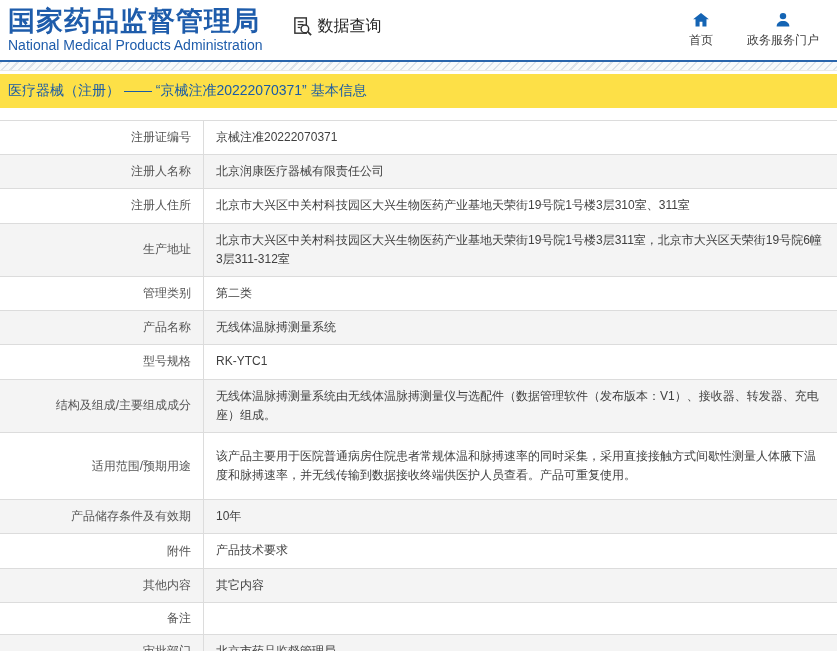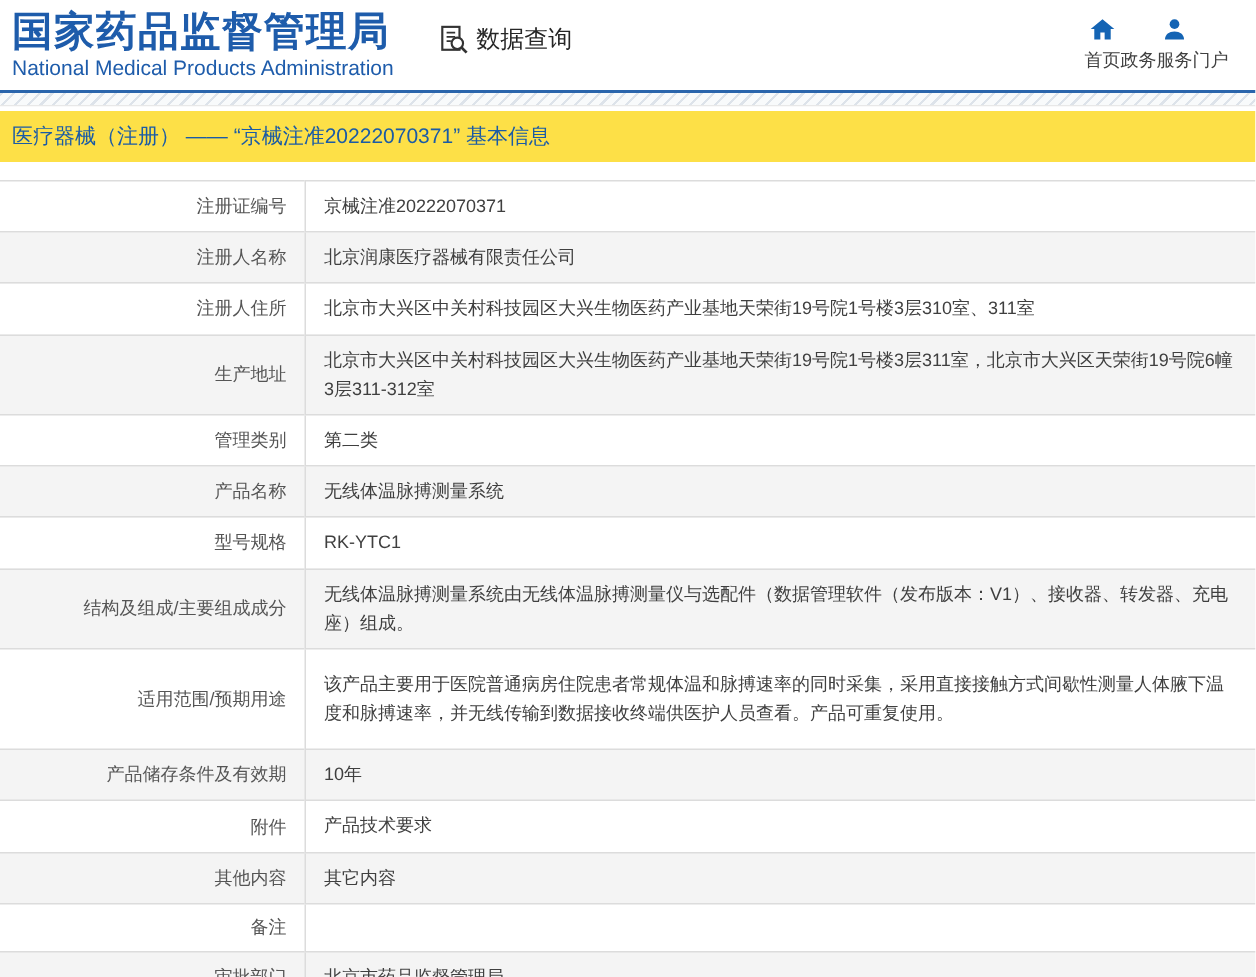--- a/index.html
+++ b/index.html
@@ -20,21 +20,21 @@
   }
   .logo{display:flex;flex-direction:column;line-height:1.05;cursor:pointer;}
   .logo-cn{font-size:27px;font-weight:bold;color:#1e5cab;letter-spacing:1px;}
   .logo-en{font-size:14px;color:#1e5cab;margin-top:3px;}
   .nav-query{
     margin-left:30px;
     display:flex;align-items:center;gap:4px;
     font-size:16px;font-weight:400;color:#262626;
     margin-top:-8px;cursor:pointer;
   }
-  .header-right{margin-left:auto;display:flex;margin-right:4px;}
+  .header-right{margin-left:auto;display:flex;gap:34px;margin-right:4px;}
   .hlink{
     display:flex;flex-direction:column;align-items:center;gap:3px;
     font-size:12px;color:#404040;text-decoration:none;cursor:pointer;
   }
   
   .blue-line{height:2px;background:#2a65ac;}
   .hatch-band{
     height:8px;
     background:repeating-linear-gradient(135deg,#dde3ea 0 1.5px,#f8fafb 1.5px 6px);
     border-bottom:1px solid #e8e8e8;

